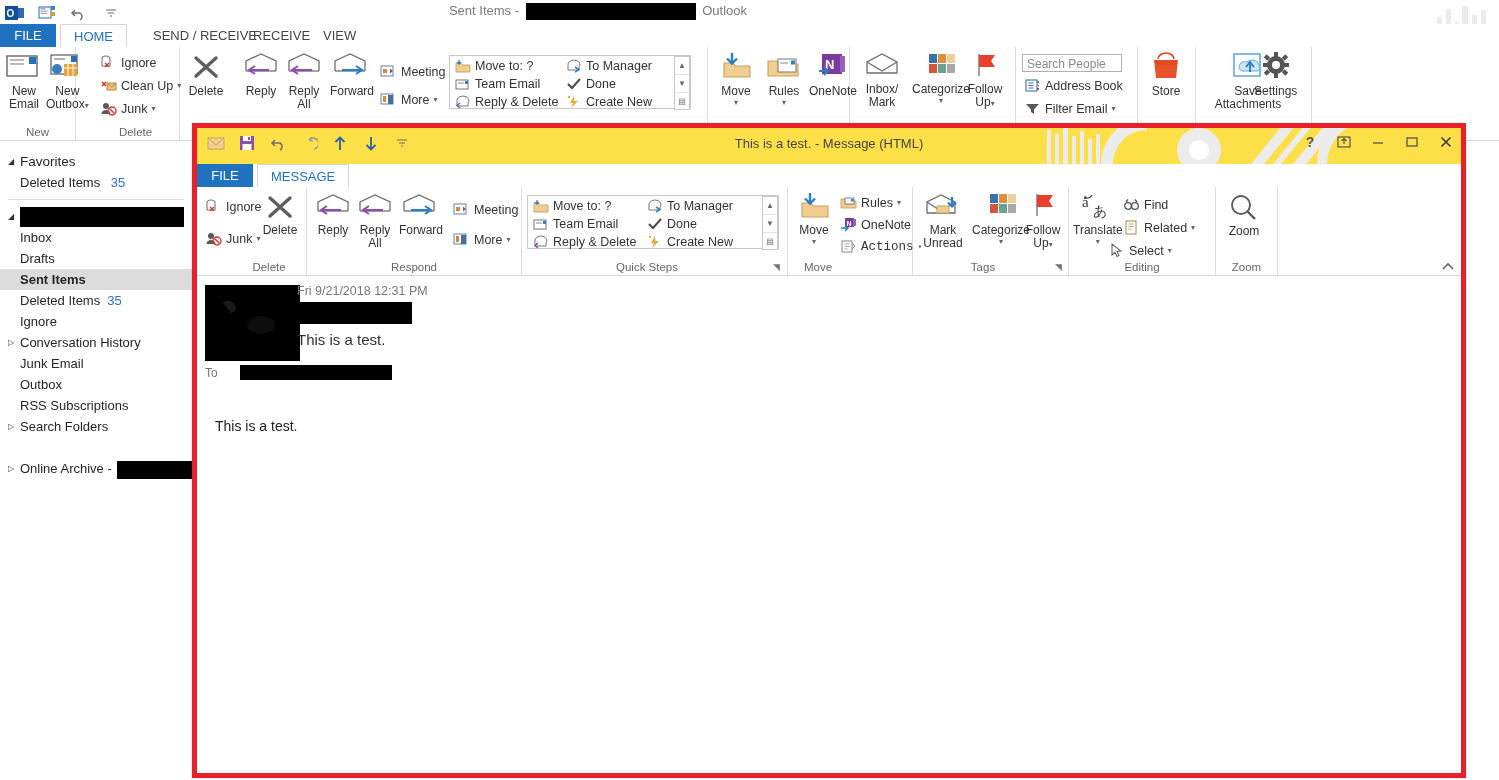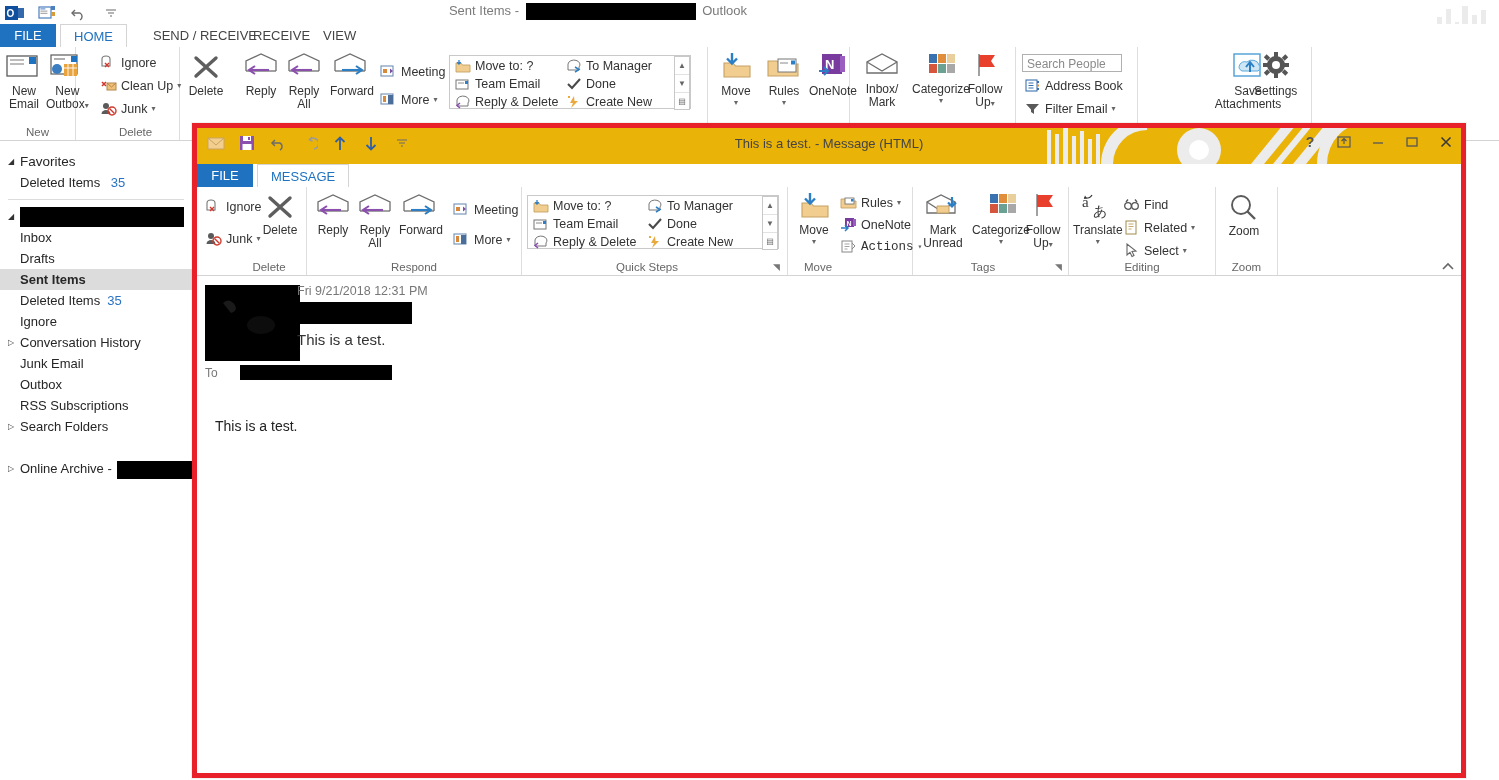--- a/index.html
+++ b/index.html
@@ -44,21 +44,21 @@
   .sm-btn{position:absolute;display:flex;align-items:center;gap:4px;font-size:12.5px;color:#333;cursor:pointer;white-space:nowrap;}
   .caret{font-size:8px;color:#666;}
 
   
   #message-window{
     position:absolute;left:192px;top:123px;width:1274px;height:655px;
     border:5px solid #e8202a;background:#fff;box-sizing:border-box;
     box-shadow:0 0 0 1px rgba(0,0,0,.05);
   }
   .mw-inner{position:absolute;left:0;top:0;right:0;bottom:0;background:#fff;overflow:hidden;}
-  .mw-title{position:absolute;left:0;top:0;width:100%;height:36px;background:#eab308;overflow:hidden;}
+  .mw-title{position:absolute;left:0;top:0;width:100%;height:36px;background:#fde047;overflow:hidden;}
   .mw-title .txt{position:absolute;left:0;top:8px;width:100%;text-align:center;font-size:13px;color:#444;}
   .mw-qat{position:absolute;left:8px;top:4px;display:flex;align-items:center;gap:9px;}
   .mw-winbtns{position:absolute;right:6px;top:5px;display:flex;align-items:center;gap:16px;}
   .mw-winbtn{width:18px;height:18px;display:flex;align-items:center;justify-content:center;color:#555;cursor:pointer;font-size:14px;}
 
   
   .mw-deco{position:absolute;top:0;right:0;width:420px;height:36px;overflow:hidden;pointer-events:none;}
 
   .mw-tabs{position:absolute;left:0;top:36px;width:100%;height:23px;border-bottom:1px solid #d4d4d4;}
   .mw-ribbon{position:absolute;left:0;top:59px;width:100%;height:88px;border-bottom:1px solid #d4d4d4;background:#fff;}
@@ -401,20 +401,31 @@
       <div class="sm-btn" style="left:8px;top:54px;">
         <svg width="17" height="15" viewBox="0 0 17 15">
             <path d="M2 3 H15 L10 8.5 V13 L7 11 V8.5 z" fill="#5a5a5a"></path>
           </svg>
         <span>Filter Email</span>
           <span class="caret">▾</span>
       </div>
       <div class="glabel">Find</div>
     </div>
 
+    <div class="rgroup" style="left:1138px;width:58px;">
+      <div class="big-btn" style="left:6px;">
+        <svg width="44" height="32" viewBox="0 0 44 32">
+            <path d="M14 8 a8 6 0 0 1 16 0" fill="none" stroke="#d84a1e" stroke-width="1.6"></path>
+            <path d="M10 9 H34 L32 27 H12 z" fill="#e8512a"></path>
+            <path d="M10 9 L13 14 H31 L34 9" fill="#d4431f" opacity=".35"></path>
+          </svg>
+        <div class="lbl">Store</div>
+      </div>
+
+    </div>
 
     <div class="rgroup" style="left:1196px;width:116px;">
       <div class="big-btn" style="left:2px;">
         <svg width="48" height="32" viewBox="0 0 48 32">
             <rect x="10" y="3" width="26" height="22" fill="#fff" stroke="#4c9fd6" stroke-width="1.4"></rect>
             <path d="M18 20 a6 5 0 0 1 5 -9 a7 6 0 0 1 12 3 a4 4 0 0 1 -1 6 z" fill="#cfe6f5" stroke="#5aa9dd" stroke-width="1"></path>
             <path d="M22 16 l4 -5 l4 5 M26 11 v10" stroke="#2c7fc4" stroke-width="2" fill="none"></path>
           </svg>
         <div class="lbl" style="width:100px;"><span>Save</span><br><span>Attachments</span></div>
       </div>
@@ -803,21 +814,21 @@
           <span>Find</span>
         </div>
         <div class="sm-btn" style="left:54px;top:33px;">
           <svg width="17" height="15" viewBox="0 0 17 15">
               <rect x="3" y="1" width="10" height="13" fill="#fff" stroke="#a08a4d" stroke-width="1"></rect>
               <path d="M5.5 4 h5 M5.5 6.5 h5 M5.5 9 h3" stroke="#c4a96a" stroke-width="1"></path>
             </svg>
           <span>Related</span>
             <span class="caret">▾</span>
         </div>
-        <div class="sm-btn" style="left:54px;top:56px;">
+        <div class="sm-btn" style="left:39px;top:56px;">
           <svg width="17" height="15" viewBox="0 0 17 15">
               <path d="M4 1 L4 12 L7 9.3 L9 13.5 L11 12.5 L9 8.5 L13 8 z" fill="none" stroke="#666" stroke-width="1.1"></path>
             </svg>
           <span>Select</span>
             <span class="caret">▾</span>
         </div>
         <div class="glabel">Editing</div>
       </div>
 
       <div class="rgroup" style="left:1019px;width:62px;height:88px;">

